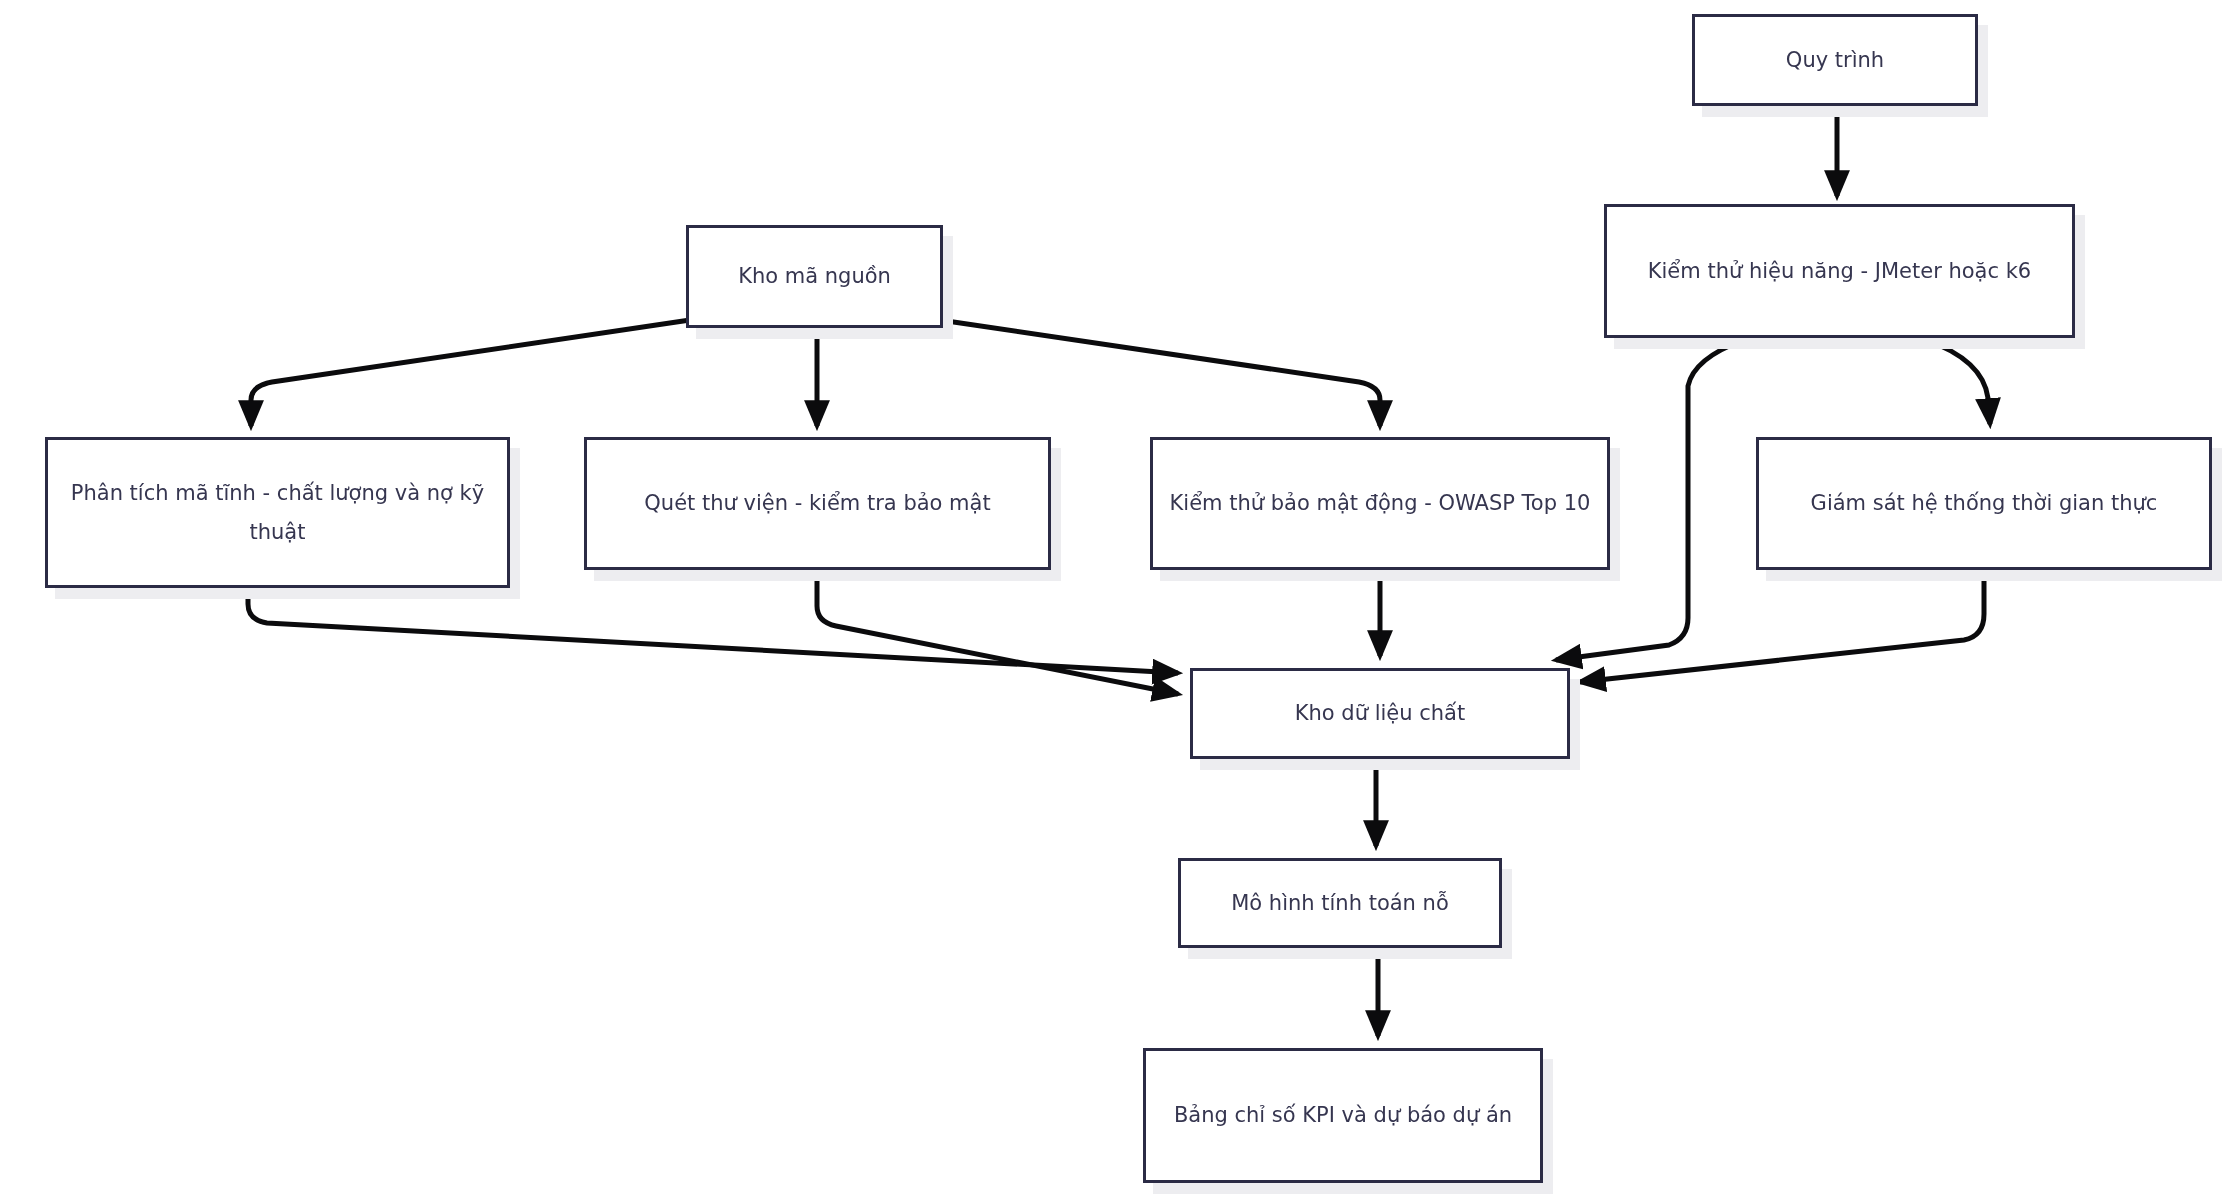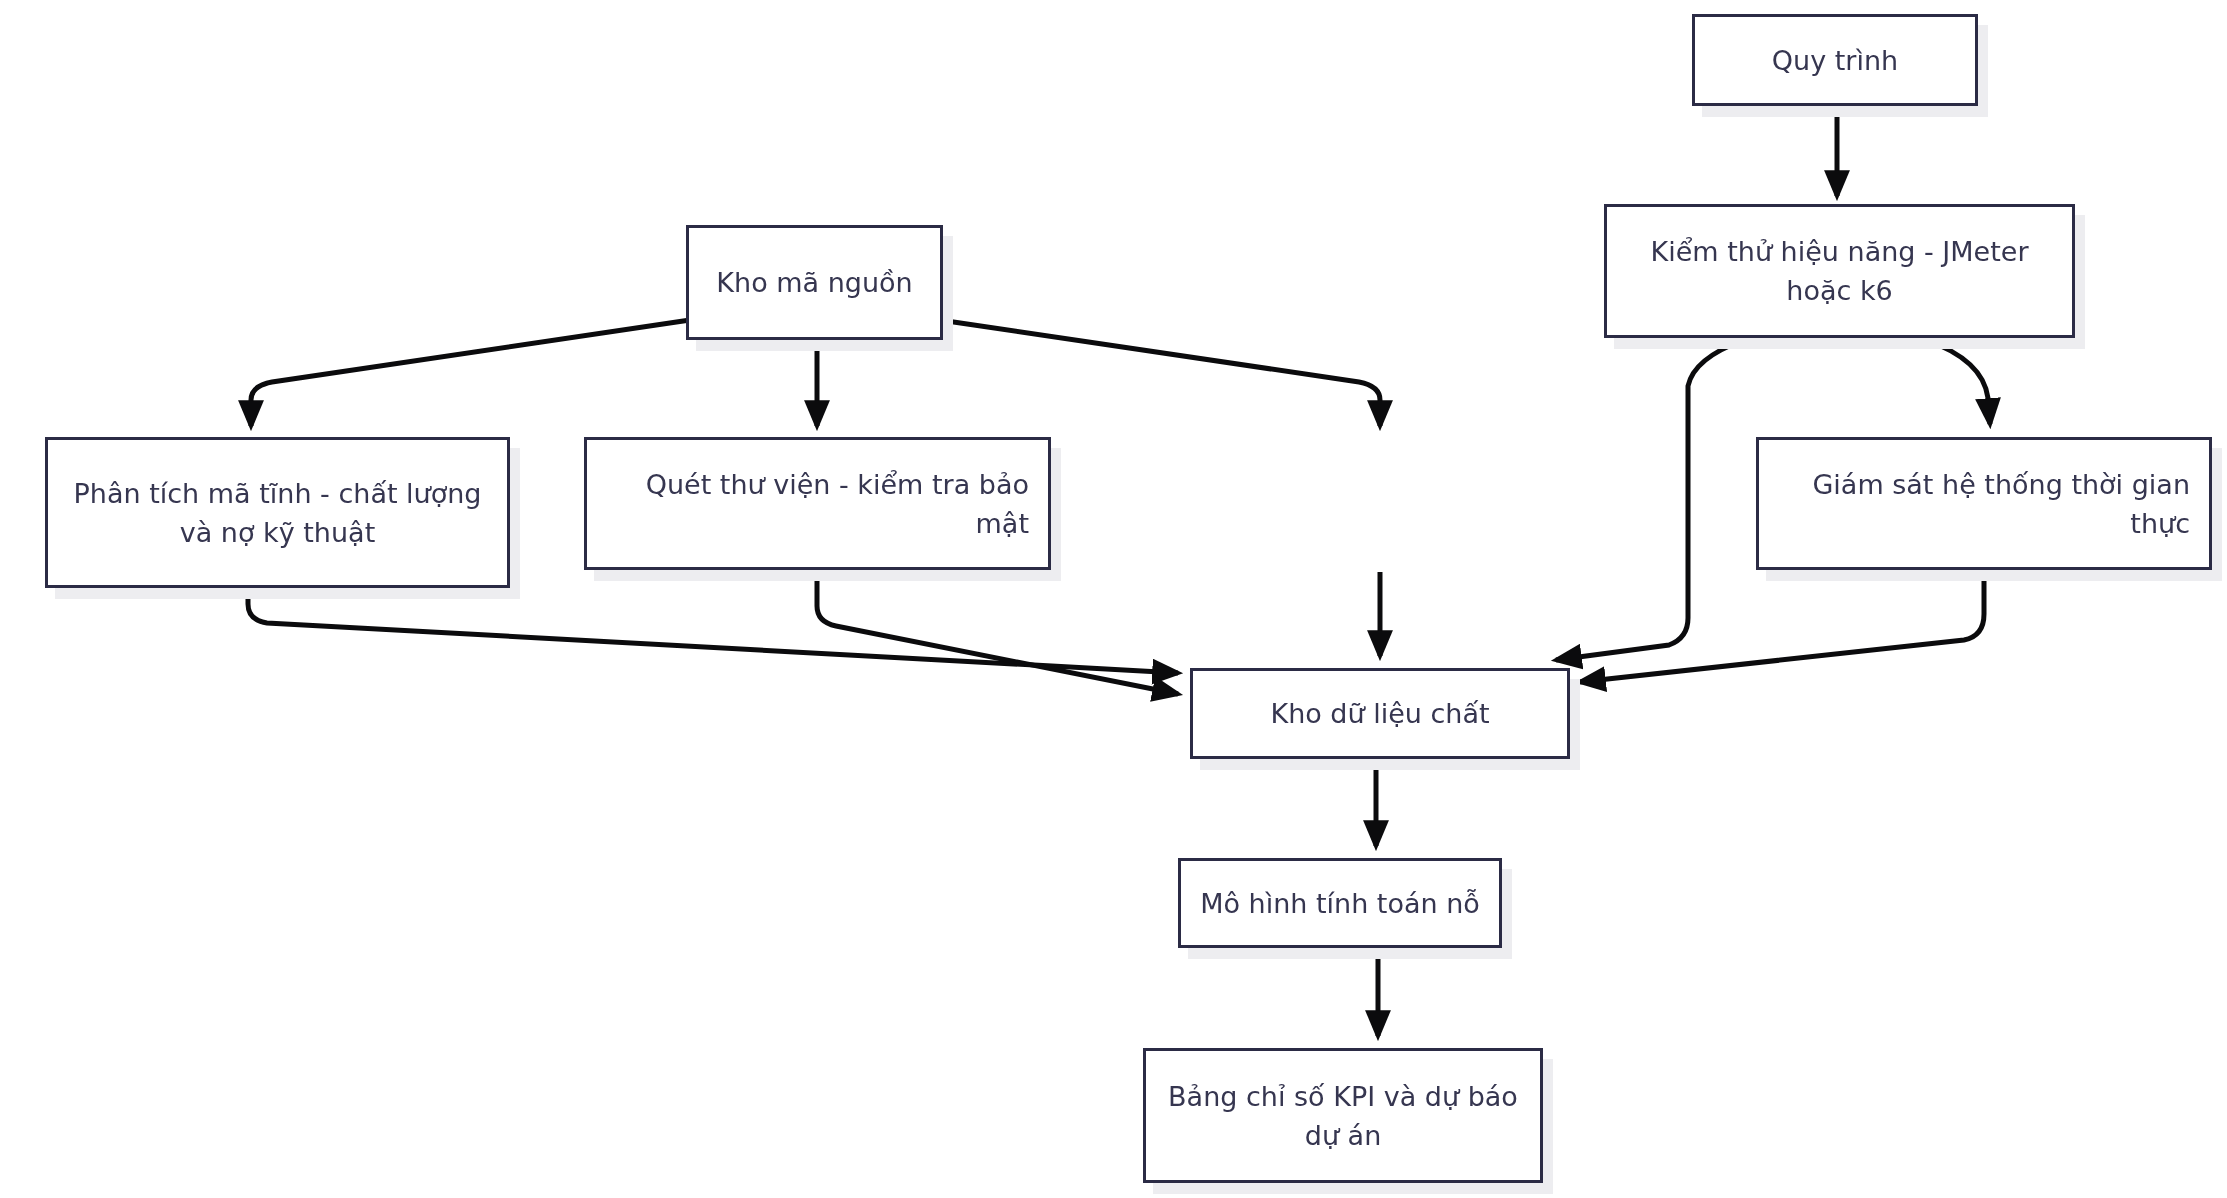--- a/index.html
+++ b/index.html
@@ -13,27 +13,27 @@
   #wires{position:absolute;left:0;top:0;width:2227px;height:1198px;}
   .node{
     position:absolute;
     box-sizing:border-box;
     background:#ffffff;
     border:3.5px solid #2b2b45;
     box-shadow:10px 11px 0 0 #ededf0;
     display:flex;align-items:center;justify-content:center;
     text-align:center;
     color:#363650;
-    font-size:27px;line-height:39px;
-    padding:0 19px;
+    font-size:21px;line-height:39px;
+    padding:0 12px;
   }
   
   .n-quy-trinh   {left:1692px;top:14px;  width:286px;height:92px;}
   .n-jmeter      {left:1604px;top:204px; width:471px;height:134px;}
-  .n-kho-ma-nguon{left:686px; top:225px; width:257px;height:115px;}
+  .n-kho-ma-nguon{left:686px; top:225px; width:257px;height:103px;}
   .n-phan-tich   {left:15px;  top:437px; width:465px;height:151px;margin-left:30px;}
   .n-quet        {left:584px; top:437px; width:467px;height:133px;text-align:right;}
   .n-owasp       {left:1150px;top:437px; width:460px;height:133px;}
   .n-giam-sat    {left:1756px;top:437px; width:456px;height:133px;text-align:right;}
   .n-kho-du-lieu {left:1190px;top:668px; width:380px;height:91px;}
   .n-mo-hinh     {left:1178px;top:858px; width:324px;height:90px;}
   .n-bang-kpi    {left:1143px;top:1048px;width:400px;height:135px;}
   .edge{stroke:#0b0b0d;stroke-width:5;fill:none;}
 </style>
 </head>
@@ -74,20 +74,23 @@
   </div>
 
   <div class="node n-phan-tich">
     <span>Phân tích mã tĩnh - chất lượng và nợ kỹ thuật</span>
   </div>
 
   <div class="node n-quet">
     <span>Quét thư viện - kiểm tra bảo mật</span>
   </div>
 
+  <div class="node n-owasp">
+    <span>Kiểm thử bảo mật động - OWASP Top 10</span>
+  </div>
 
   <div class="node n-giam-sat">
     <span>Giám sát hệ thống thời gian thực</span>
   </div>
 
   <div class="node n-kho-du-lieu">
     <span>Kho dữ liệu chất</span>
   </div>
 
   <div class="node n-mo-hinh">

